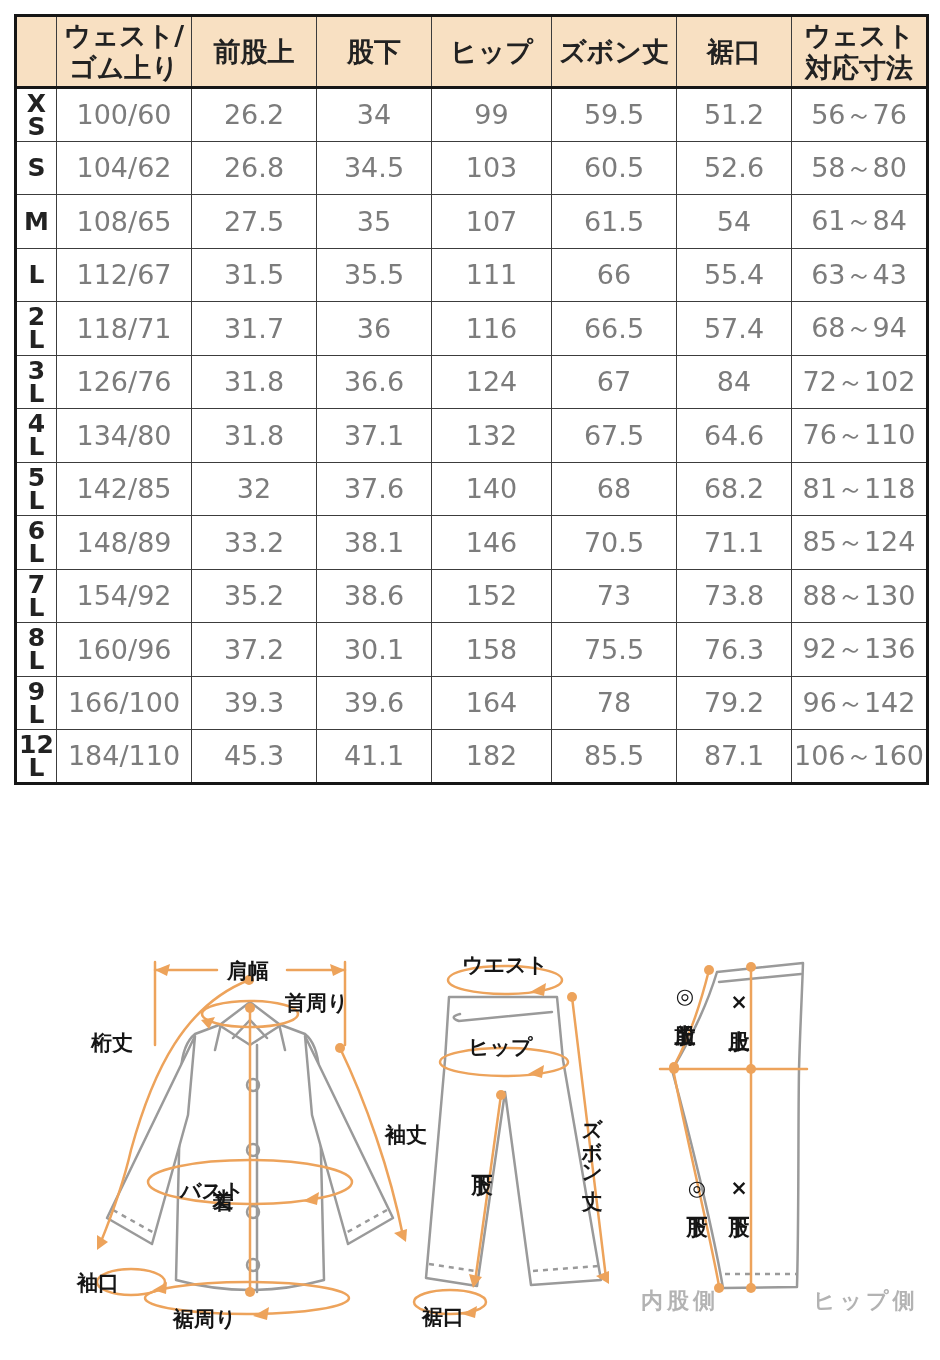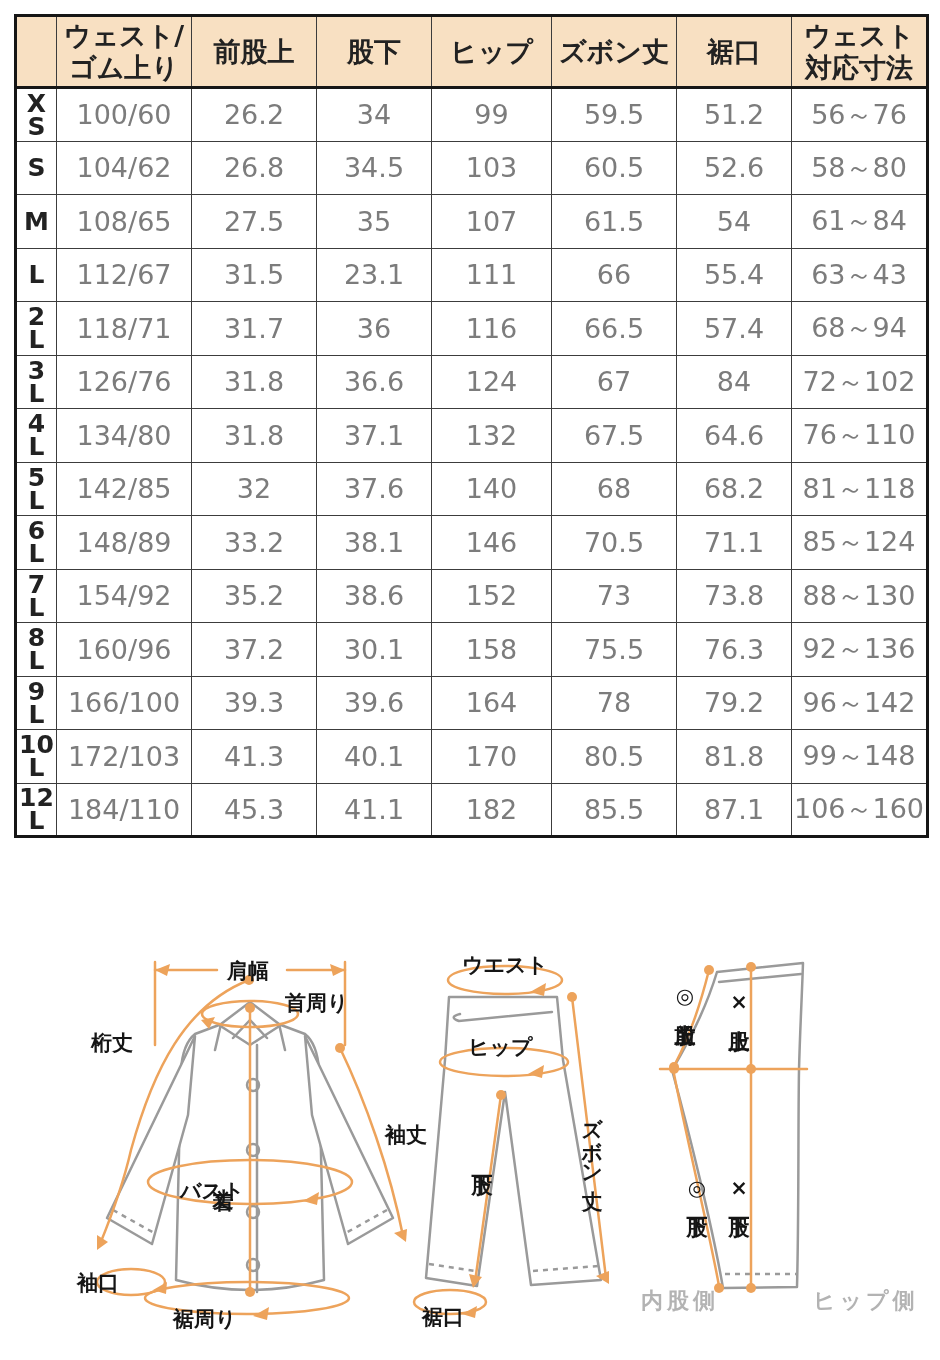--- a/index.html
+++ b/index.html
@@ -89,21 +89,21 @@
           <td class="val">35</td>
           <td class="val">107</td>
           <td class="val">61.5</td>
           <td class="val">54</td>
           <td class="val">61～84</td>
         </tr>
     <tr>
           <th class="sz"><span class="sz-stack">L</span></th>
           <td class="val">112/67</td>
           <td class="val">31.5</td>
-          <td class="val">23.1</td>
+          <td class="val">35.5</td>
           <td class="val">111</td>
           <td class="val">66</td>
           <td class="val">55.4</td>
           <td class="val">63～43</td>
         </tr>
     <tr>
           <th class="sz"><span class="sz-stack">2<br>L</span></th>
           <td class="val">118/71</td>
           <td class="val">31.7</td>
           <td class="val">36</td>
@@ -174,30 +174,20 @@
         </tr>
     <tr>
           <th class="sz"><span class="sz-stack">9<br>L</span></th>
           <td class="val">166/100</td>
           <td class="val">39.3</td>
           <td class="val">39.6</td>
           <td class="val">164</td>
           <td class="val">78</td>
           <td class="val">79.2</td>
           <td class="val">96～142</td>
-        </tr>
-    <tr>
-          <th class="sz"><span class="sz-stack">10<br>L</span></th>
-          <td class="val">172/103</td>
-          <td class="val">41.3</td>
-          <td class="val">40.1</td>
-          <td class="val">170</td>
-          <td class="val">80.5</td>
-          <td class="val">81.8</td>
-          <td class="val">99～148</td>
         </tr>
     <tr>
           <th class="sz"><span class="sz-stack">12<br>L</span></th>
           <td class="val">184/110</td>
           <td class="val">45.3</td>
           <td class="val">41.1</td>
           <td class="val">182</td>
           <td class="val">85.5</td>
           <td class="val">87.1</td>
           <td class="val">106～160</td>

